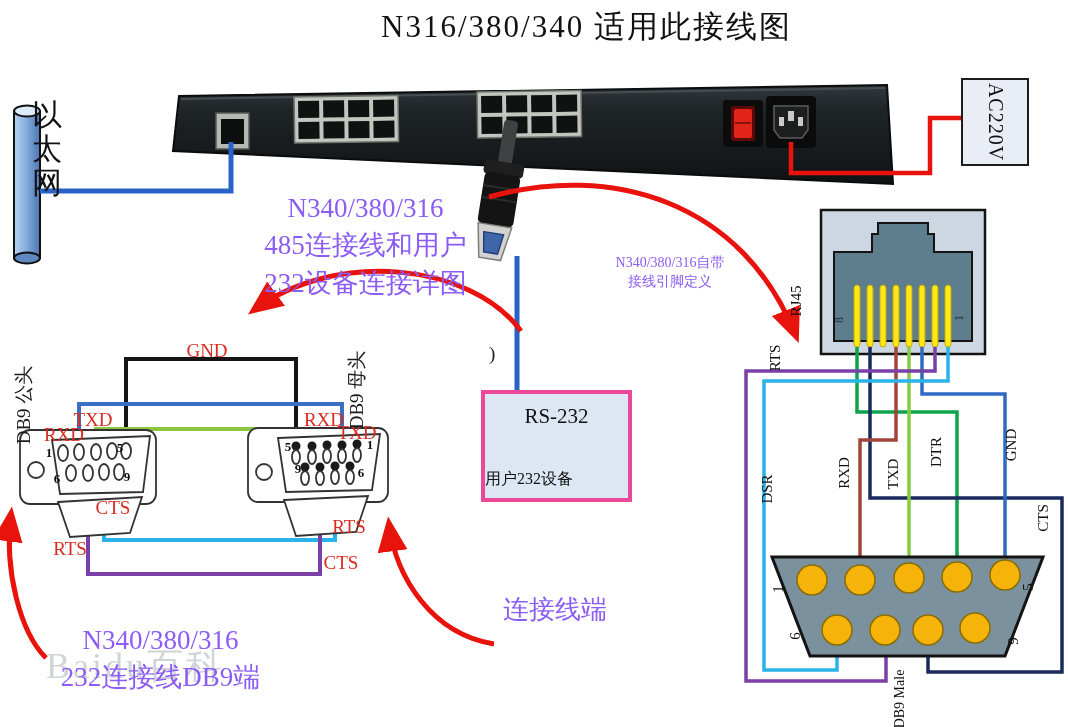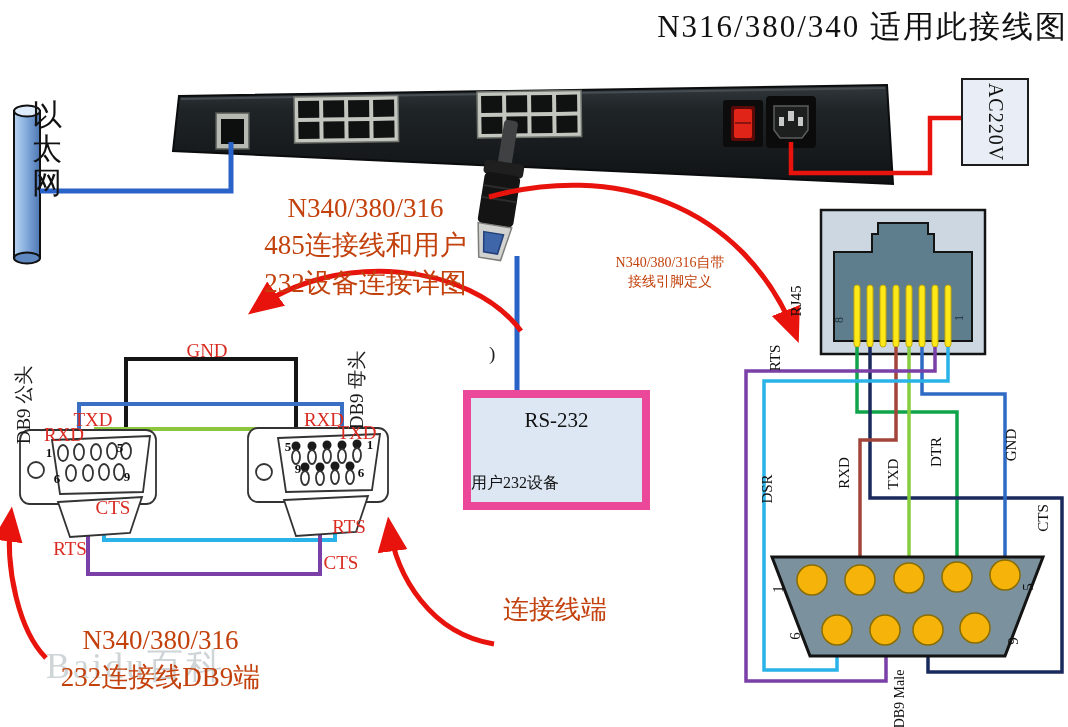--- a/index.html
+++ b/index.html
@@ -1,29 +1,29 @@
 <!DOCTYPE html>
 <html><head>
 <meta charset="utf-8">
 <style>
   html,body{margin:0;padding:0;background:#fff;}
   #stage{position:relative;width:1068px;height:727px;background:#ffffff;overflow:hidden;
          font-family:"Liberation Serif","DejaVu Serif",serif;color:#111;}
   #wires{position:absolute;left:0;top:0;}
   .t{position:absolute;}
-  .note{text-align:center;line-height:1.38;color:#c2410c;}
+  .note{text-align:center;line-height:1.38;color:#8b5cf6;}
   .n485{font-size:27px;}
   .nrj{font-size:14px;}
   .ndb9{font-size:27px;}
   .nuser{font-size:26px;}
-  #title{left:0;top:6px;width:1068px;text-align:right;font-size:31px;letter-spacing:2px;padding-left:105px;box-sizing:border-box;}
+  #title{left:0;top:6px;width:1068px;text-align:center;font-size:31px;letter-spacing:2px;padding-left:105px;box-sizing:border-box;}
   #eth-label{left:32px;top:98px;width:34px;font-size:30px;line-height:34px;word-break:break-all;}
   #ac-box{left:961px;top:78px;width:64px;height:84px;background:#e9eef6;border:2px solid #1d1d1d;}
   #ac-box span{position:absolute;left:50%;top:50%;transform:translate(-50%,-50%) rotate(90deg);font-size:20px;letter-spacing:1px;white-space:nowrap;}
-  #rs232-box{left:463px;top:390px;width:143px;height:104px;background:#dce7f3;border:8px solid #ec4899;padding-left:28px;}
+  #rs232-box{left:481px;top:390px;width:143px;height:104px;background:#dce7f3;border:4px solid #ec4899;}
   #rs232-box .proto{position:absolute;left:0;top:10px;width:100%;text-align:center;font-size:21px;}
   #rs232-box .dev{position:absolute;left:0;bottom:8px;width:100%;text-align:left;font-size:16px;}
   #watermark{left:46px;top:642px;font-size:36px;color:rgba(140,155,160,0.42);letter-spacing:3px;}
   svg text{font-family:"Liberation Serif","DejaVu Serif",serif;}
   .redlbl{fill:#d92b21;font-size:19px;}
   .pinN{fill:#101010;font-size:13px;font-weight:bold;}
   .sigV{fill:#101010;font-size:15px;}
   .dbtitle{fill:#1a1a1a;font-size:19px;}
 </style>
 </head>

